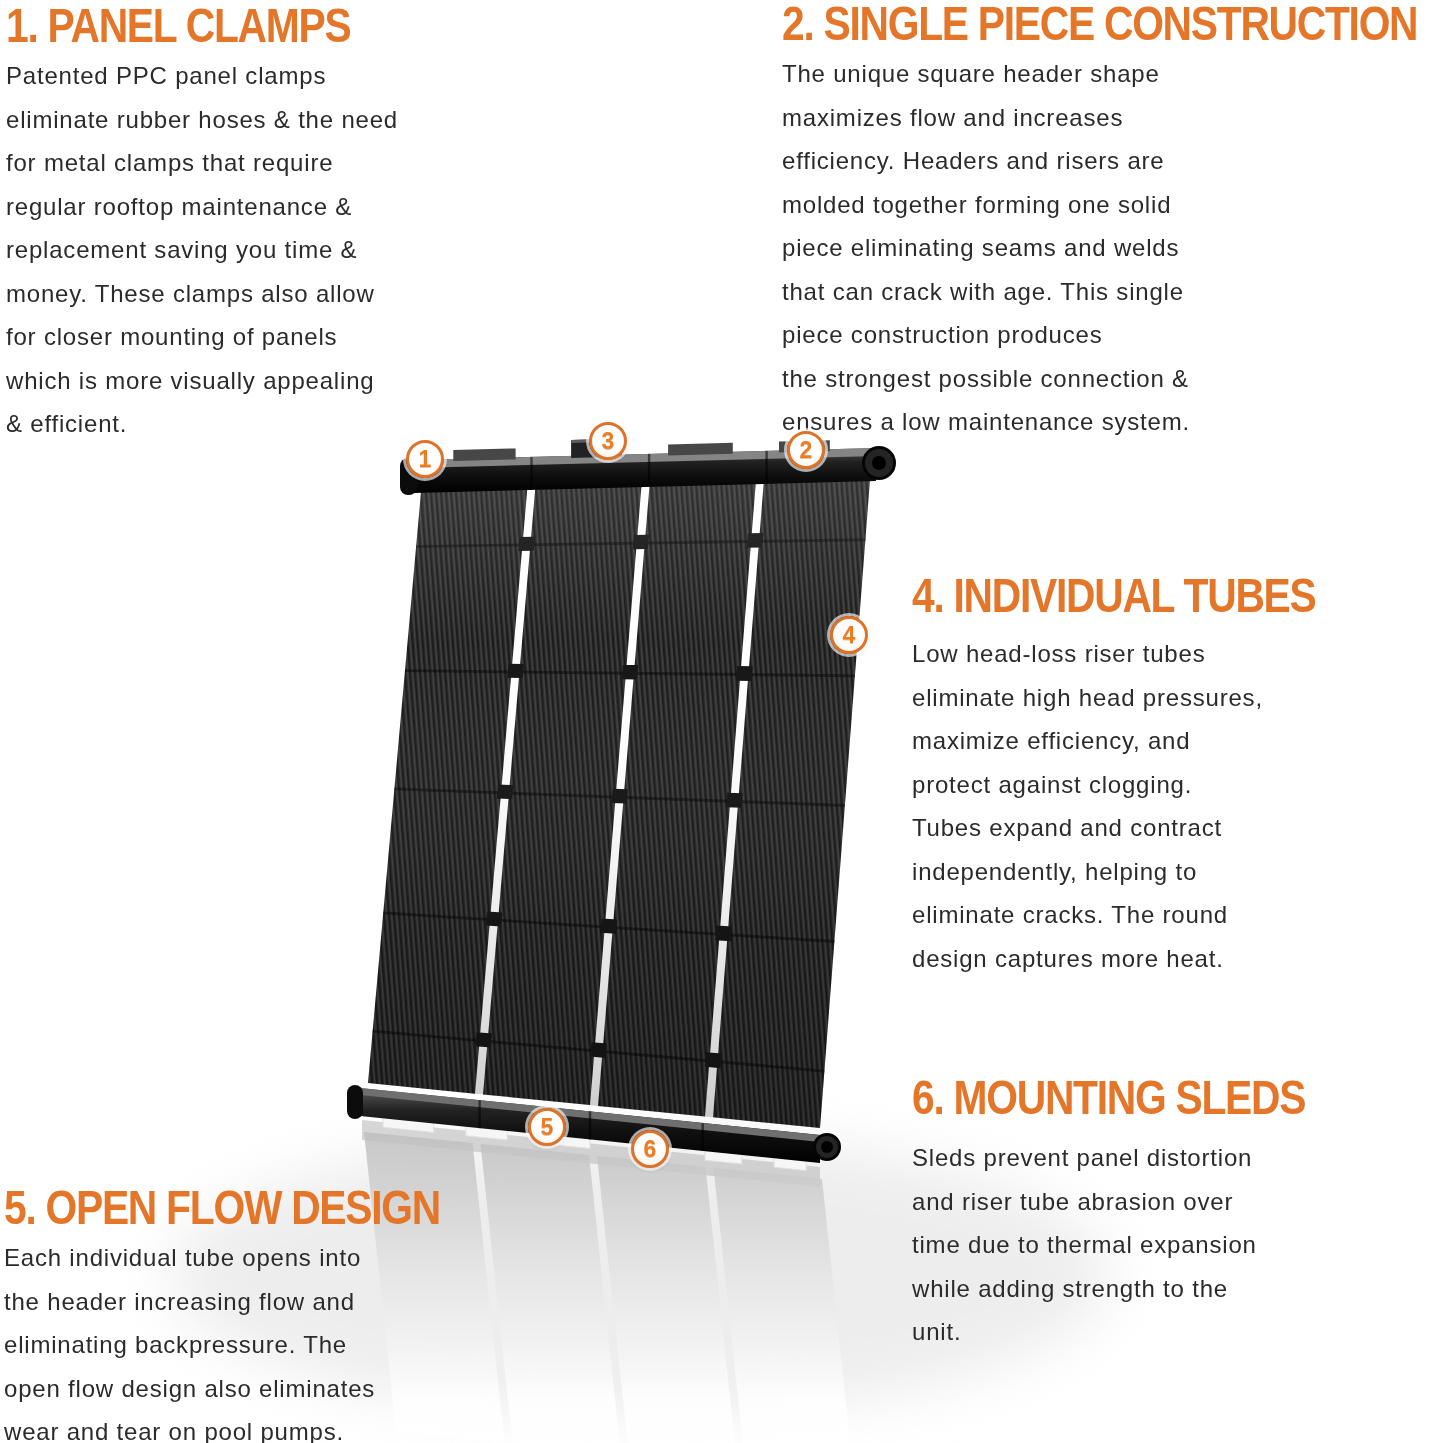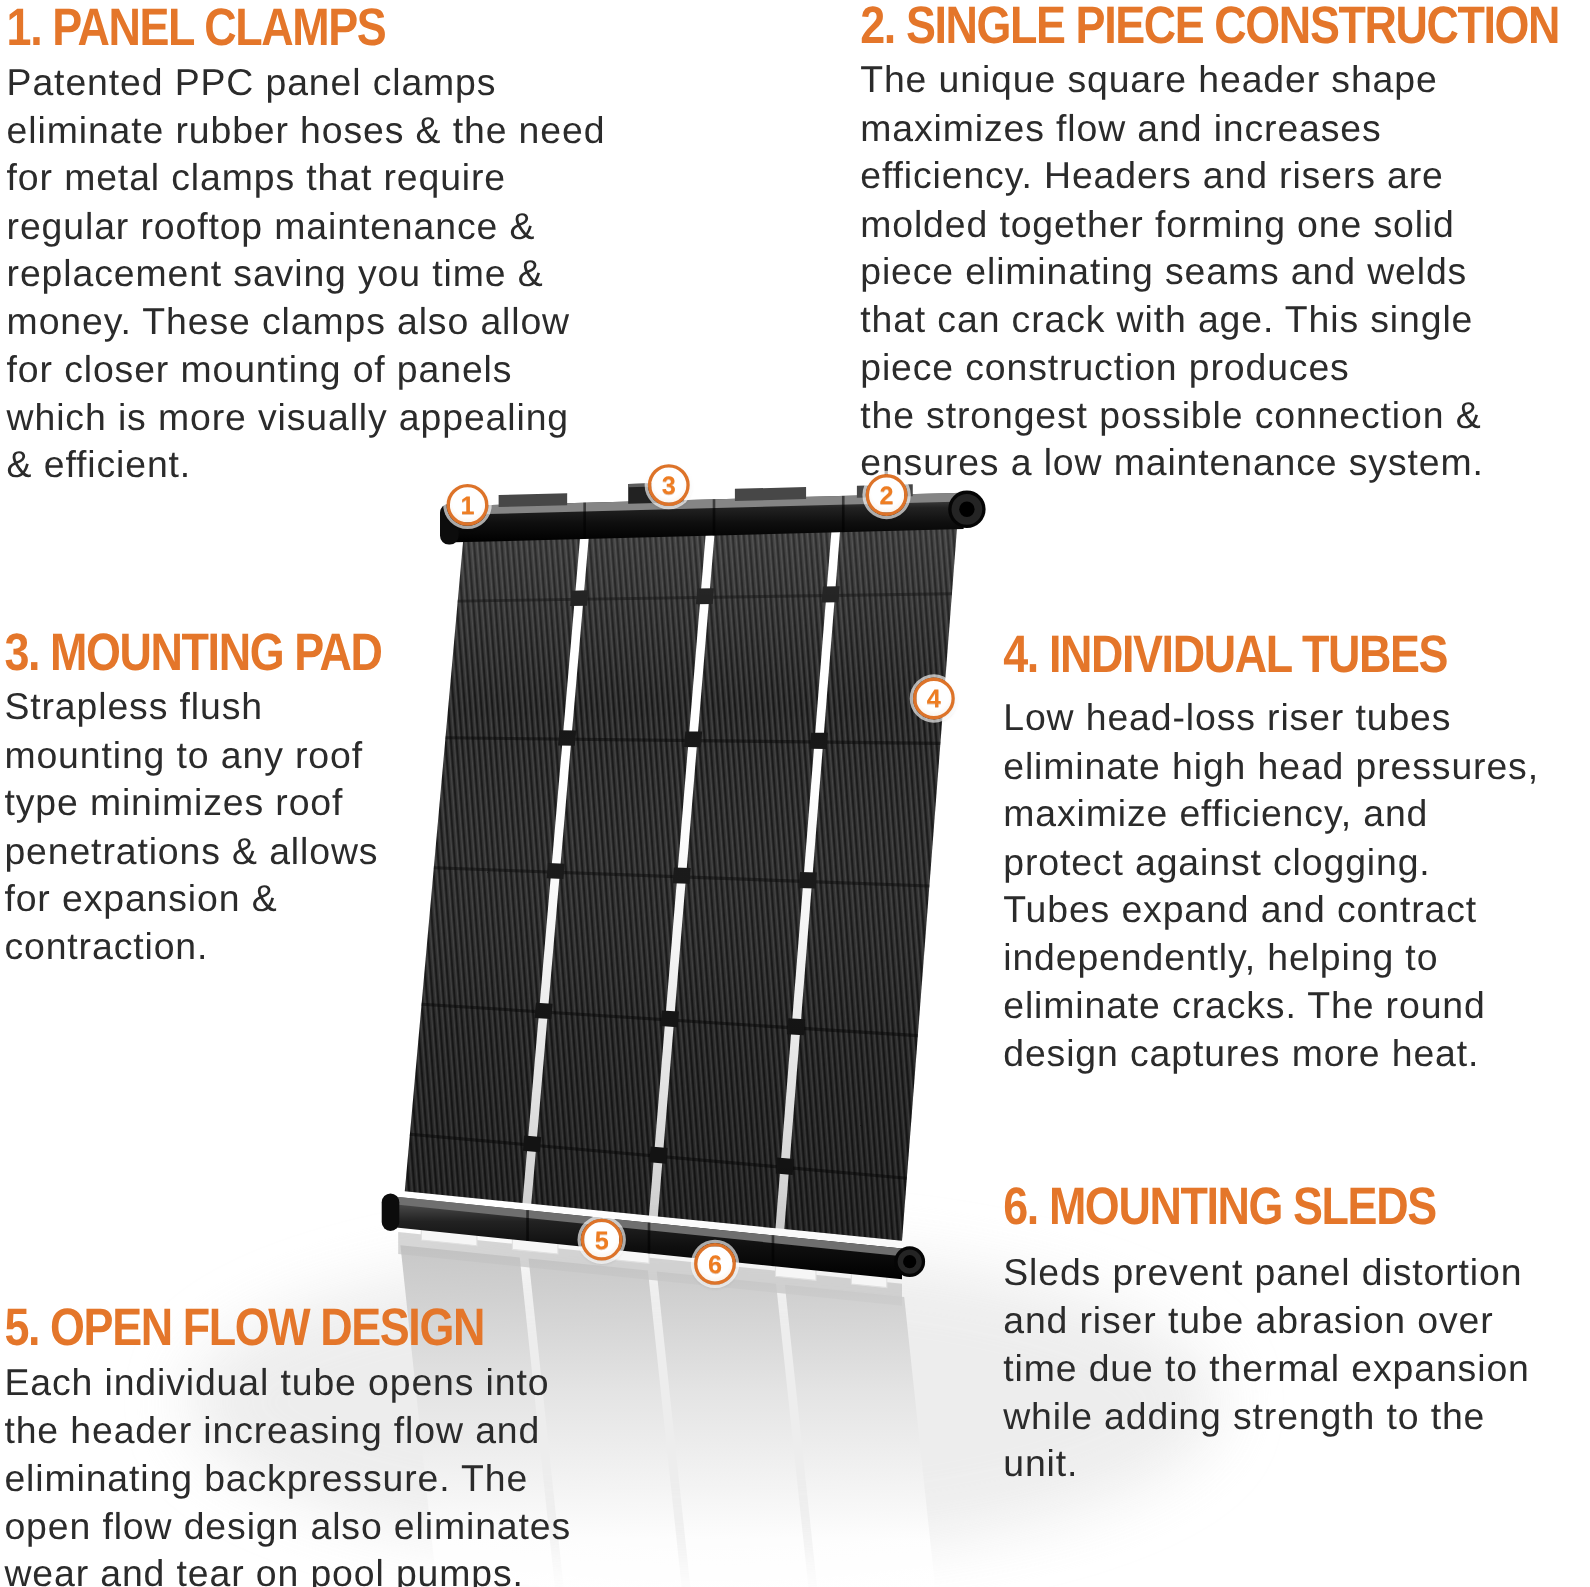--- a/index.html
+++ b/index.html
@@ -2,21 +2,21 @@
 <html><head>
 <meta charset="utf-8">
 <style>
   html,body{margin:0;padding:0;background:#ffffff;}
   .page{position:relative;width:1445px;height:1443px;background:#ffffff;overflow:hidden;
         font-family:"Liberation Sans","DejaVu Sans",sans-serif;}
   #panel-svg{position:absolute;left:0;top:0;}
   .sec{position:absolute;}
   .h{margin:0;font-size:48px;line-height:48px;font-weight:bold;letter-spacing:-1.5px;
      color:#E4762A;transform:scaleX(0.85);transform-origin:0 0;white-space:nowrap;}
-  .b{margin:4px 0 0 0;font-size:34px;line-height:43.5px;letter-spacing:0.8px;
+  .b{margin:4px 0 0 0;font-size:24px;line-height:43.5px;letter-spacing:0.8px;
      color:#2B2B2B;white-space:pre-line;}
   #s1{left:6px;top:2px;width:660px;}
   #s2{left:782px;top:0px;width:700px;}
   #s3{left:4px;top:570px;width:430px;}
   #s4{left:912px;top:572px;width:560px;}
   #s4 .b{margin-top:12px;}
   #s5{left:4px;top:1184px;width:640px;}
   #s6{left:912px;top:1074px;width:560px;}
   #s6 .b{margin-top:14px;}
   .badge{position:absolute;width:38px;height:38px;border-radius:50%;box-sizing:border-box;
@@ -145,29 +145,20 @@
 maximizes flow and increases
 efficiency. Headers and risers are
 molded together forming one solid
 piece eliminating seams and welds
 that can crack with age. This single
 piece construction produces
 the strongest possible connection &amp;
 ensures a low maintenance system.</p>
   </section>
 
-  <section class="sec" id="s3">
-    <h2 class="h">3. MOUNTING PAD</h2>
-    <p class="b">Strapless flush
-mounting to any roof
-type minimizes roof
-penetrations &amp; allows
-for expansion &amp;
-contraction.</p>
-  </section>
 
   <section class="sec" id="s4">
     <h2 class="h">4. INDIVIDUAL TUBES</h2>
     <p class="b">Low head-loss riser tubes
 eliminate high head pressures,
 maximize efficiency, and
 protect against clogging.
 Tubes expand and contract
 independently, helping to
 eliminate cracks. The round

